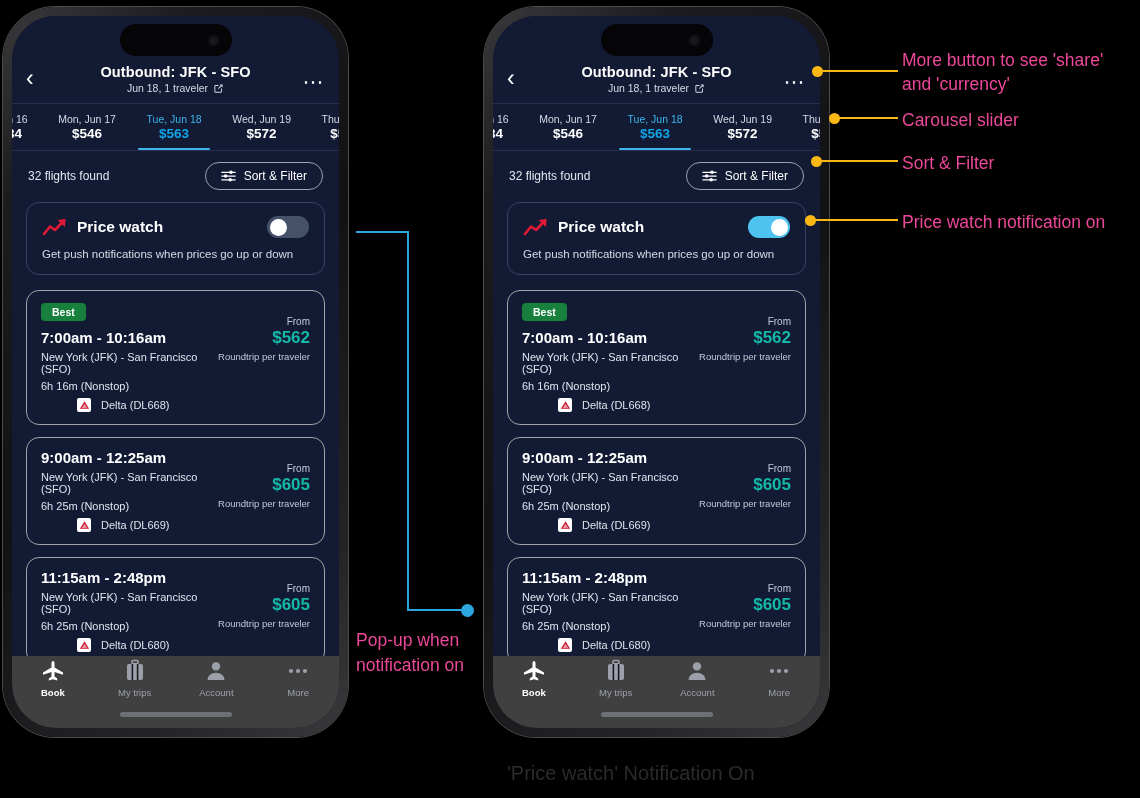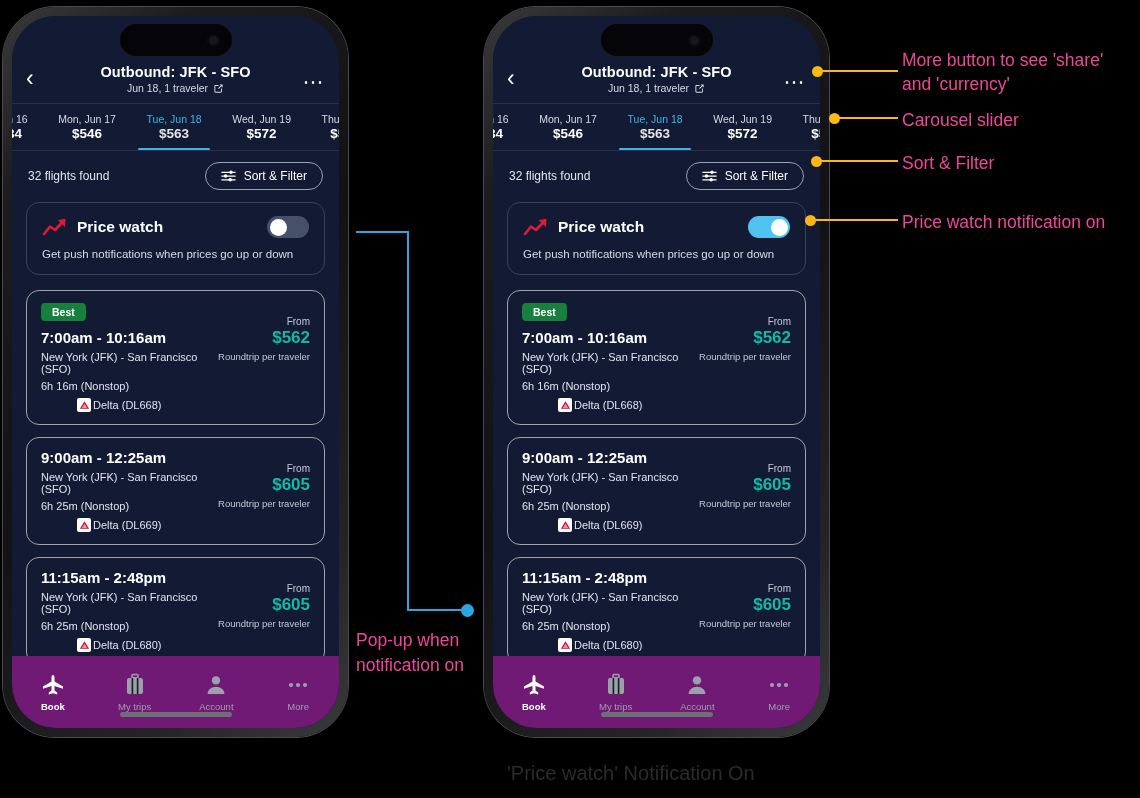--- a/index.html
+++ b/index.html
@@ -67,21 +67,21 @@
     padding: 0 0 0 0;
   }
   .dcell {
     flex: 1 0 auto; display: flex; flex-direction: column;
     align-items: center; justify-content: center; position: relative;
     color: #e7eaf2; gap: 1px;
   }
   .dcell .dd { font-size: 10.5px; color: #d6dae6; }
   .dcell .dp { font-size: 13.5px; font-weight: bold; color:#ffffff; }
   .dcell.sel .dd { color: #3fb6ea; }
-  .dcell.sel .dp { color: #e5e5e5; }
+  .dcell.sel .dp { color: #0ea5e9; }
   .dcell.sel::after {
     content:""; position: absolute; left: 8%; right: 8%; bottom: 0;
     height: 2.5px; background: #3fb6ea; border-radius: 2px;
   }
   .dcell.clip-l { margin-left: -26px; }
   .dcell.clip-r { margin-right: -30px; }
 
   
   .resbar {
     display: flex; align-items: center; justify-content: space-between;
@@ -123,21 +123,21 @@
     display: flex; justify-content: space-between;
   }
   .badge {
     display:inline-block; background: #16803c; color:#fff;
     font-size: 10.5px; font-weight: bold; border-radius: 4px;
     padding: 3px 11px; margin-bottom: 8px;
   }
   .ftime { font-size: 15px; font-weight: bold; color: #fff; margin-bottom: 5px; }
   .froute { font-size: 11px; color: #e0e4ee; margin-bottom: 5px; }
   .fdur   { font-size: 11px; color: #e0e4ee; margin-bottom: 6px; }
-  .fair   { display:flex; align-items:center; gap:2px; font-size: 11px; color:#e0e4ee;padding-left:36px; }
+  .fair   { display:flex; align-items:center; gap:10px; font-size: 11px; color:#e0e4ee;padding-left:36px; }
   .dlogo  { width: 14px; height: 14px; background:#fff; border-radius:2px;
             display:flex; align-items:center; justify-content:center; }
   .fright { text-align: right; padding-top: 14px; min-width: 104px; }
   .ffrom  { font-size: 10px; color: #c3c9d8; }
   .fprice { font-size: 17px; font-weight: bold; color: #14b8a6; margin: 1px 0 3px 0; }
   .fnote  { font-size: 9.5px; color: #c3c9d8; }
 
   
   .toast {
     position: absolute; left: 16px; right: 16px; bottom: 76px;
@@ -145,22 +145,22 @@
     padding: 13px 14px; display: flex; align-items: center; gap: 10px;
     z-index: 30; box-shadow: 0 2px 10px rgba(0,0,0,.4);
   }
   .toast .tmsg { font-size: 11.5px; color: #1b1b1f; line-height: 1.45; flex: 1; }
   .toast .tmsg b { font-weight: bold; }
   .toast .tact { font-size: 12.5px; color: #2b6cb8; white-space: nowrap; }
 
   
   .tabbar {
     position:absolute; left:0; right:0; bottom:0; height: 72px;
-    background: #701a75; display:flex; align-items:flex-start;
-    padding-top: 17px; z-index: 25;
+    background: #404040; display:flex; align-items:flex-start;
+    padding-top: 3px; z-index: 25;
   }
   .tab { flex:1; display:flex; flex-direction:column; align-items:center; gap:4px; }
   .tab .tl { font-size: 9.5px; color:#9ba0ab; }
   .tab.active .tl { color:#ffffff; font-weight: bold; }
   .tab svg { display:block; }
   .homebar {
     position:absolute; bottom: 11px; left: 50%; transform: translateX(-50%);
     width: 112px; height: 5px; border-radius: 3px; background: #6d7077; z-index: 26;
   }
 

